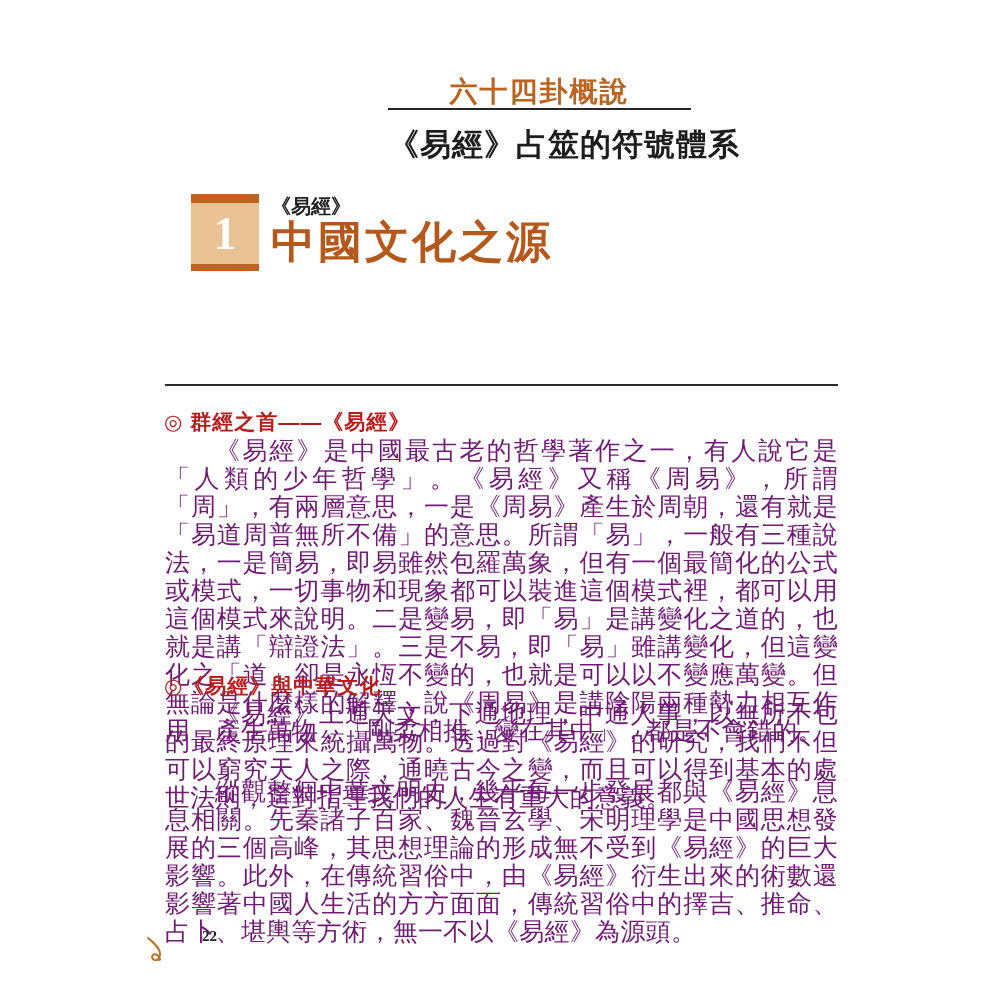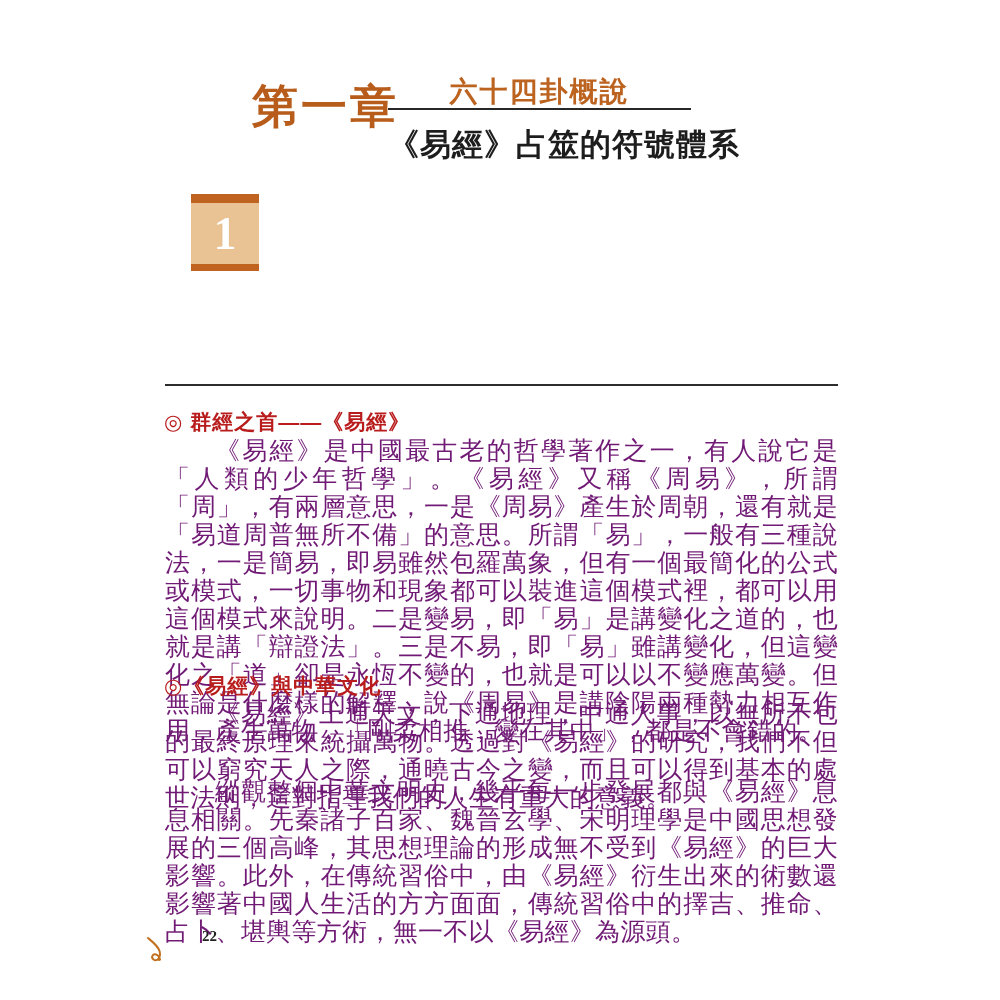--- a/index.html
+++ b/index.html
@@ -162,30 +162,33 @@
     font-weight: bold;
     color: #222222;
     font-family: "Liberation Serif", serif;
   }
 </style>
 </head>
 <body>
 
 <div class="page">
 
-  <div class="chapter-label">第一章</div>
 
   <div class="chapter-titles">
     <div class="series-title">六十四卦概說</div>
     <div class="chapter-subtitle">《易經》占筮的符號體系</div>
   </div>
 
   <div class="section-title-block">
     <div class="section-badge">
       <span class="badge-number">1</span>
+    </div>
+    <div class="section-title-text">
+      <div class="section-kicker">《易經》</div>
+      <h1 class="section-title">中國文化之源</h1>
     </div>
   </div>
 
 
   <hr class="divider">
 
   <h2 class="sub-heading first">◎ 群經之首——《易經》</h2>
   <p class="body-para p1">《易經》是中國最古老的哲學著作之一，有人說它是「人類的少年哲學」。《易經》又稱《周易》，所謂「周」，有兩層意思，一是《周易》產生於周朝，還有就是「易道周普無所不備」的意思。所謂「易」，一般有三種說法，一是簡易，即易雖然包羅萬象，但有一個最簡化的公式或模式，一切事物和現象都可以裝進這個模式裡，都可以用這個模式來說明。二是變易，即「易」是講變化之道的，也就是講「辯證法」。三是不易，即「易」雖講變化，但這變化之「道」卻是永恆不變的，也就是可以以不變應萬變。但無論是什麼樣的解釋，說《周易》是講陰陽兩種勢力相互作用，產生萬物，「剛柔相推，變在其中」，都是不會錯的。</p>
 
   <h2 class="sub-heading second">◎《易經》與中華文化</h2>

